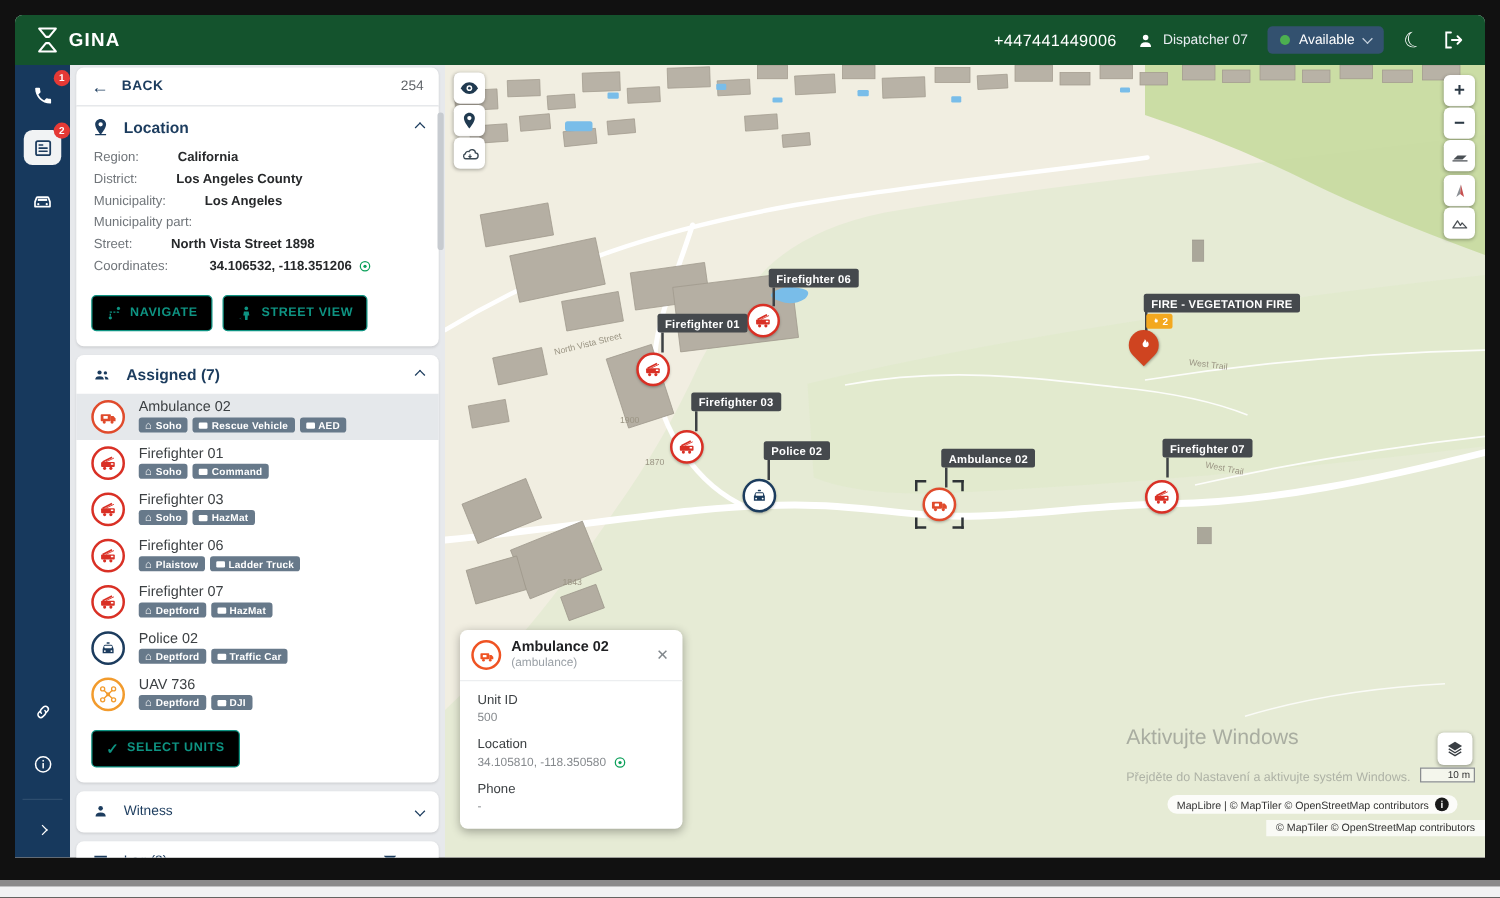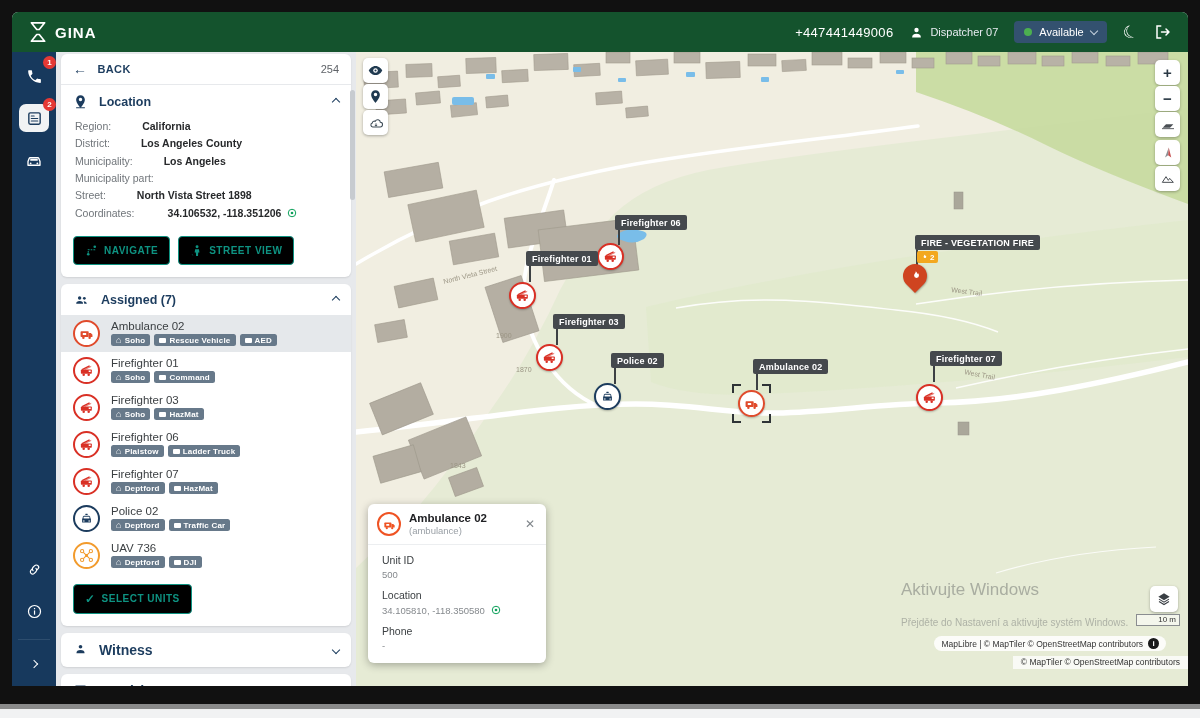--- a/index.html
+++ b/index.html
@@ -56,21 +56,21 @@
   .c-amb { color:#e04b2c; }
   .c-pol { color:#1c3c5e; }
   .c-uav { color:#f29b2d; }
   .u-name { font-size:11.5px; color:#3c4043; margin-bottom:2px; }
   .tags { display:flex; gap:4px; }
   .tag { display:inline-flex; align-items:center; gap:3px; background:#67798a; color:#fff; font-size:8px; font-weight:bold; border-radius:2.5px; padding:1.5px 5px; letter-spacing:.2px; }
   .tag .home { font-size:9px; line-height:1; }
   .tag .veh { width:7px; height:4.5px; background:#fff; border-radius:1px; display:inline-block; }
   .select-units { margin:10px 12px 12px; }
   .collapse-card { display:flex; align-items:center; padding:9px 12px; }
-  .collapse-card .ttl { color:#1c3c5e; font-weight:bold; font-size:14px; margin-left:11px; flex:1; }
+  .collapse-card .ttl { color:#1c3c5e; font-weight:normal; font-size:11px; margin-left:11px; flex:1; }
   .collapse-card .chev { color:#1c3c5e; }
   .log-actions { display:flex; align-items:center; gap:14px; }
 
   
   .map { position:absolute; left:344px; top:40px; right:0; bottom:0; background:#e9edd9; overflow:hidden; }
   .map svg.terrain { position:absolute; left:0; top:0; }
   .map-btn { position:absolute; width:25px; height:25px; background:#fff; border-radius:5px; box-shadow:0 1px 3px rgba(0,0,0,.3); display:flex; align-items:center; justify-content:center; cursor:pointer; z-index:20; font-size:15px; color:#2b3945; font-weight:bold; }
   .mk-label { position:absolute; background:#45494d; color:#fff; font-size:9px; font-weight:bold; padding:2.5px 6px; border-radius:2px; white-space:nowrap; z-index:12; letter-spacing:.2px; }
   .lead { position:absolute; width:1.8px; background:#3d4144; z-index:11; }
   .mk { position:absolute; width:27px; height:27px; border-radius:50%; background:#fff; border:2.6px solid currentColor; display:flex; align-items:center; justify-content:center; z-index:12; box-shadow:0 1px 2px rgba(0,0,0,.25); }

